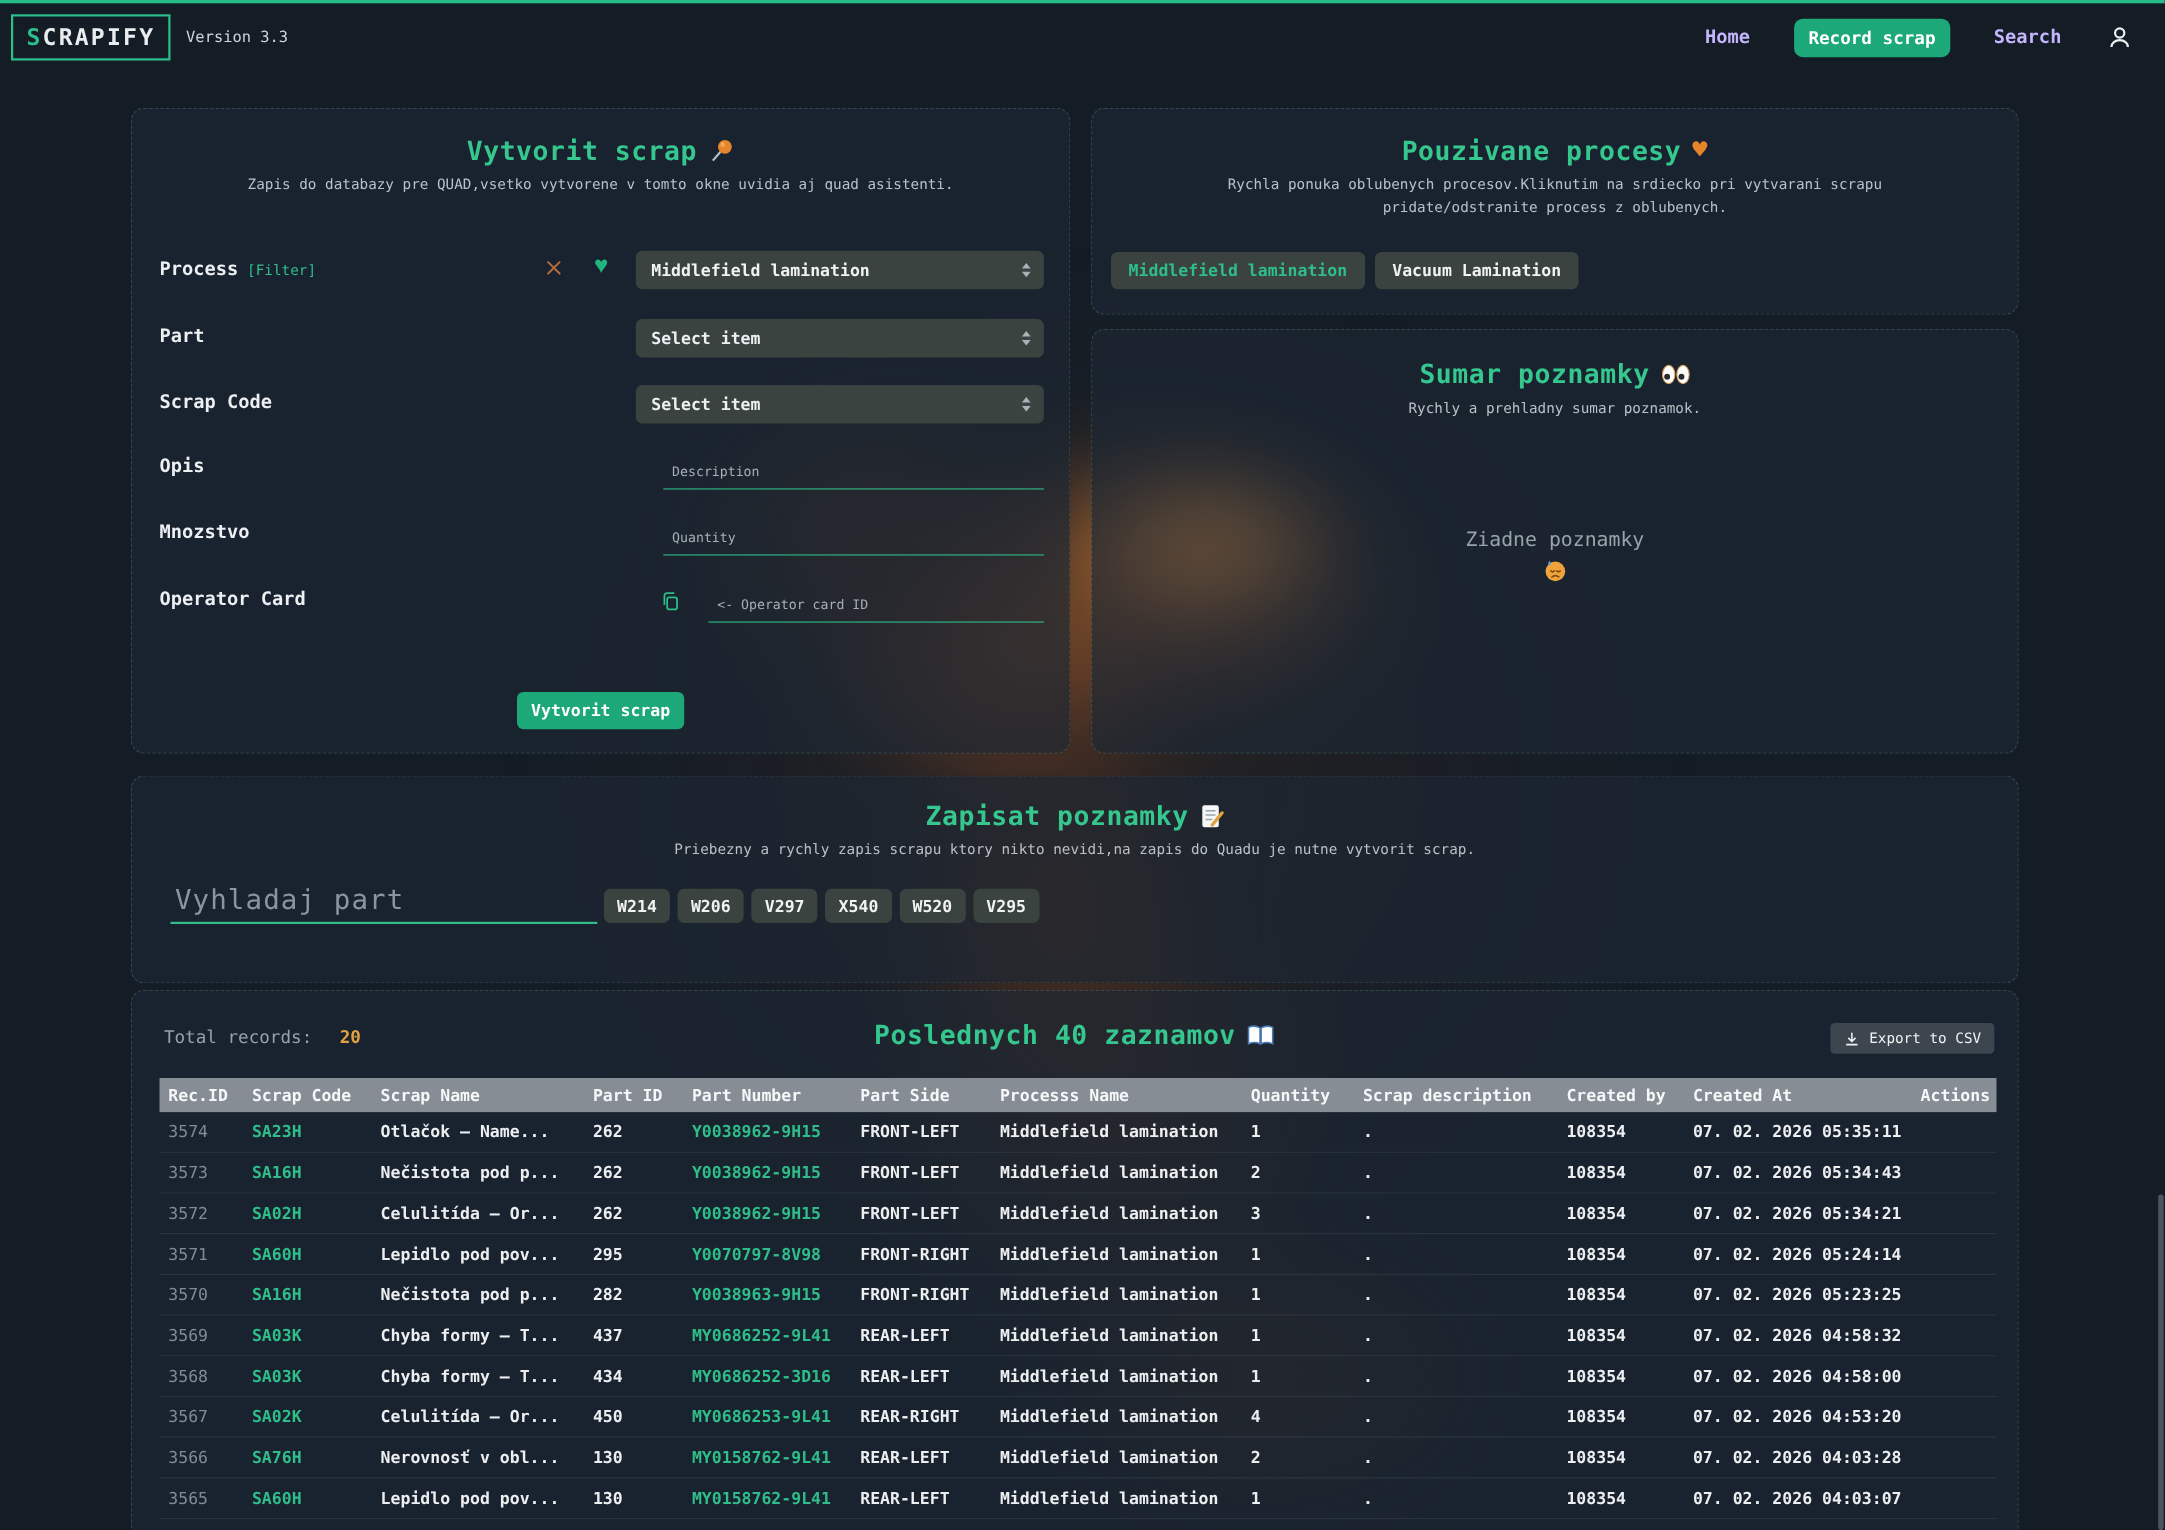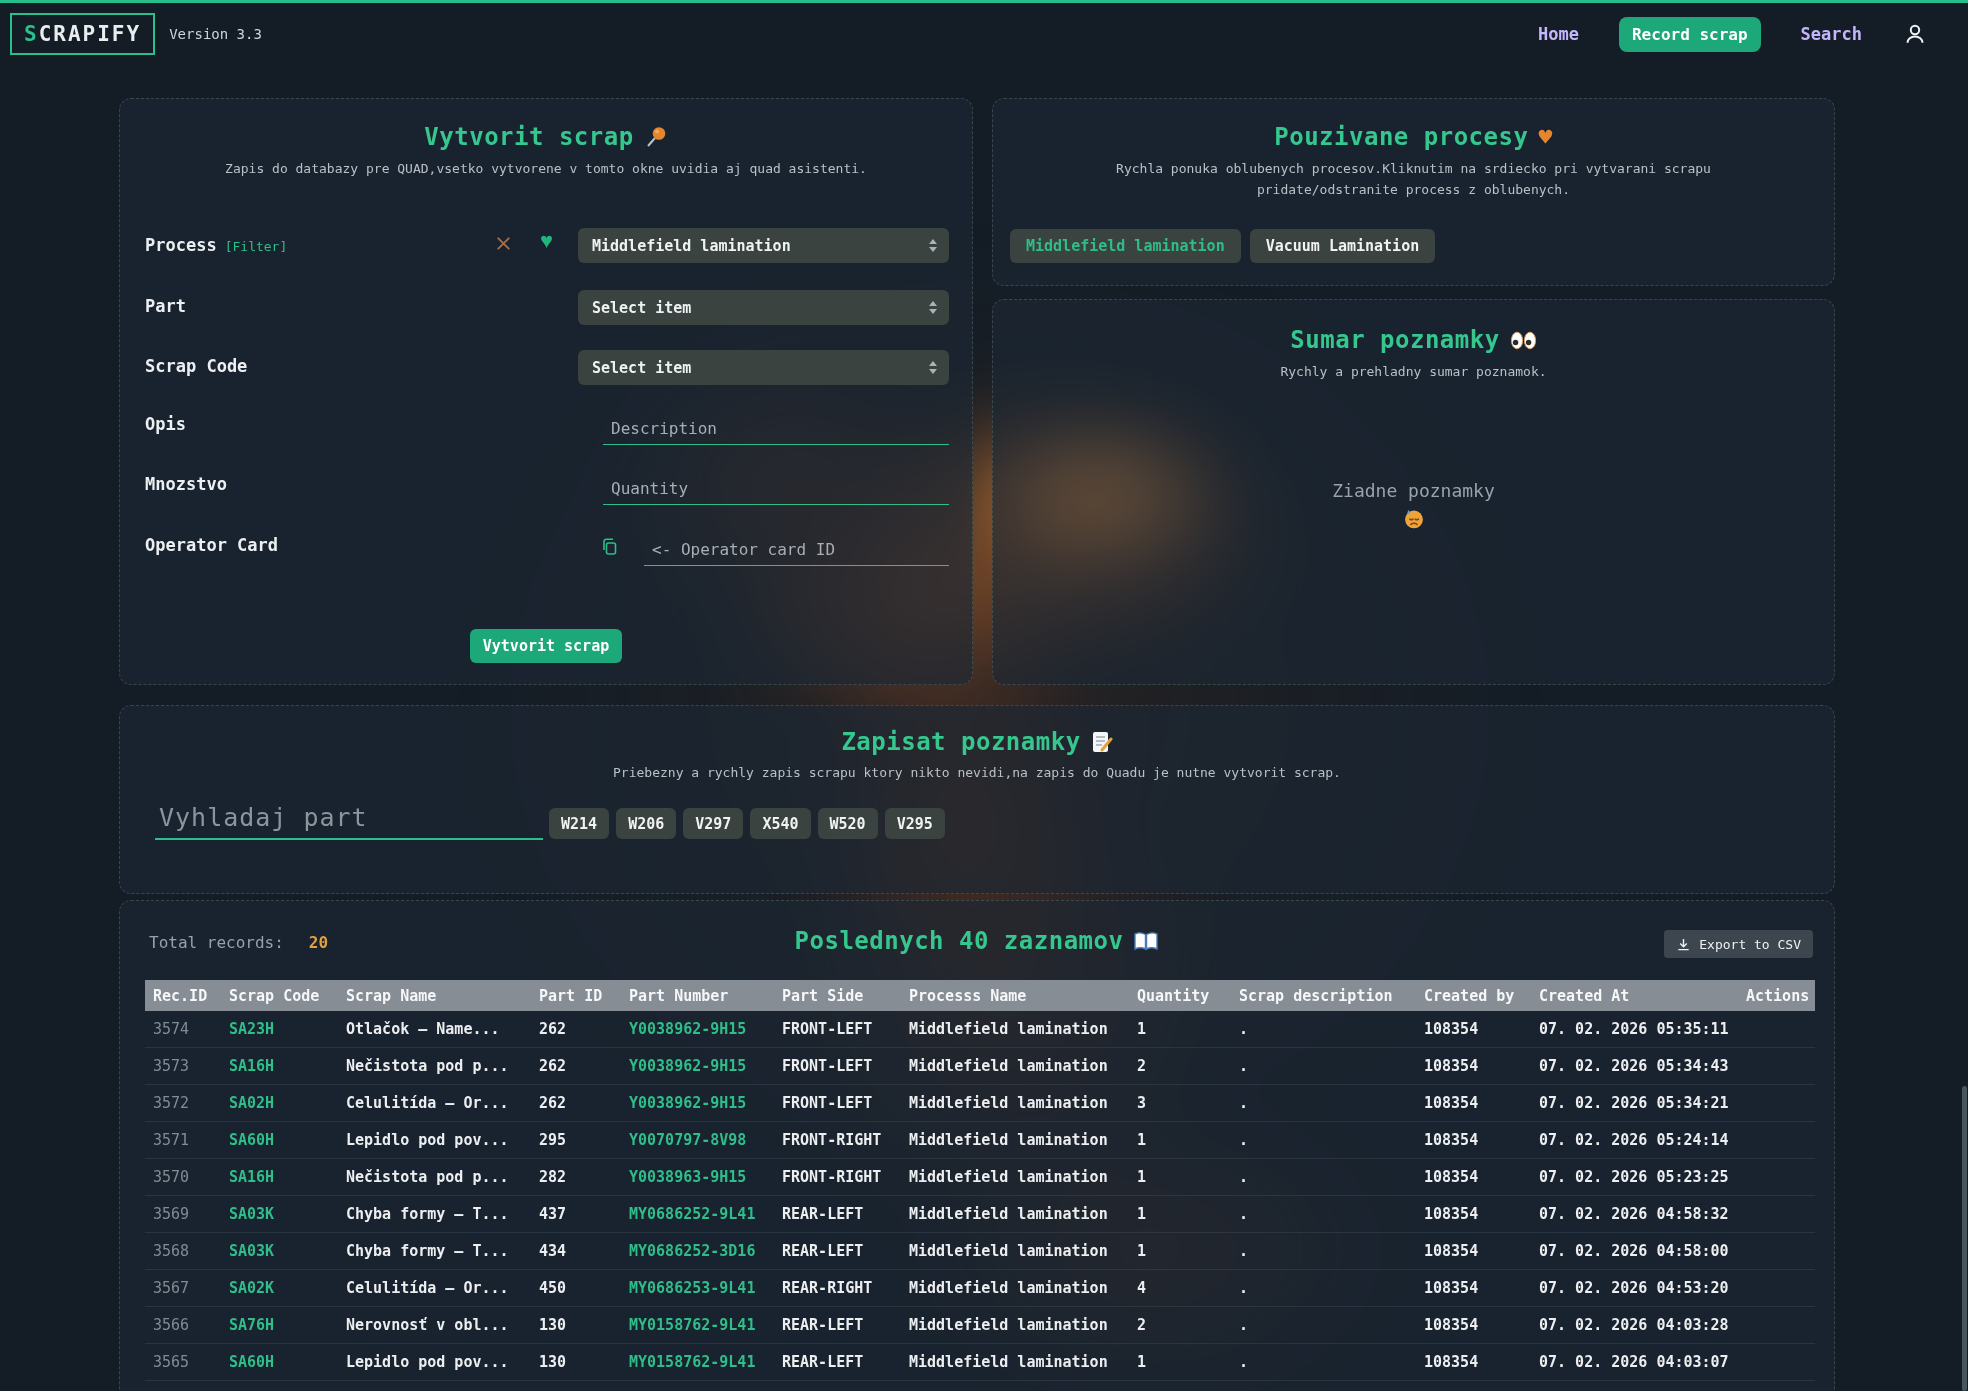--- a/index.html
+++ b/index.html
@@ -21,21 +21,21 @@
       radial-gradient(260px 160px at 900px 615px, rgba(175,92,40,0.45), rgba(175,92,40,0) 70%),
       radial-gradient(240px 200px at 790px 485px, rgba(140,75,40,0.35), rgba(140,75,40,0) 72%),
       radial-gradient(220px 280px at 960px 810px, rgba(122,62,30,0.42), rgba(122,62,30,0) 72%),
       radial-gradient(300px 320px at 1010px 1010px, rgba(112,56,28,0.32), rgba(112,56,28,0) 72%),
       radial-gradient(330px 210px at 1150px 1250px, rgba(122,60,30,0.30), rgba(122,60,30,0) 70%),
       radial-gradient(700px 620px at 1000px 710px, rgba(82,46,28,0.26), rgba(82,46,28,0) 75%);
   }
   #topline { position:absolute; top:0; left:0; width:100%; height:3px; background:#27bd8b; z-index:3; }
 
   
-  #navbar { position:absolute; top:3px; left:0; width:100%; height:62px; display:flex; align-items:center; padding:0 40px 0 10px; z-index:2; }
+  #navbar { position:absolute; top:3px; left:0; width:100%; height:62px; display:flex; align-items:center; padding:0 28px 0 10px; z-index:2; }
   #logo-box { border:2px solid #2abf8b; padding:7px 12px; font-size:21px; font-weight:800; letter-spacing:2px; color:#e9edf0; background:rgba(20,29,38,0.6); }
   #logo-box .s { color:#2abf8b; }
   #version { margin-left:14px; font-size:14px; color:#cfd6da; }
   #nav-right { margin-left:auto; display:flex; align-items:center; gap:40px; }
   .nav-link { font-size:17px; font-weight:700; color:#c4b5fd; cursor:pointer; background:none; border:none; font-family:inherit; }
   .nav-pill { background:#1ca878; color:#fff; border:none; font-family:inherit; font-size:16px; font-weight:700; padding:8px 13px; border-radius:8px; cursor:pointer; }
   .user-svg { display:block; }
 
   
   .panel {
@@ -59,21 +59,21 @@
   .filter-tag { font-size:13px; font-weight:400; color:#2fbd89; margin-left:8px; }
   .iconbtn { position:absolute; background:none; border:none; cursor:pointer; padding:0; line-height:0; }
   .select { position:absolute; left:458px; width:371px; height:35px; background:#3a433f; border-radius:6px;
             display:flex; align-items:center; padding:0 12px 0 14px; cursor:pointer; }
   .select .sel-text { font-size:15px; font-weight:700; color:#f0f2f4; flex:1; white-space:nowrap; overflow:hidden; }
   .updown { display:flex; flex-direction:column; gap:3px; align-items:center; }
   .updown i { display:block; width:0; height:0; border-left:4px solid transparent; border-right:4px solid transparent; }
   .updown .up   { border-bottom:5px solid #a9b2b8; }
   .updown .down { border-top:5px solid #a9b2b8; }
   .uinput { position:absolute; height:32px; background:transparent; border:none; border-bottom:1.5px solid #2fbd89;
-            font-family:inherit; font-size:16px; color:#5eead4; padding:0 8px; }
+            font-family:inherit; font-size:12px; color:#5eead4; padding:0 8px; }
   .uinput::placeholder { color:#a6afb6; }
   #submit-btn { position:absolute; left:350px; top:530px; width:152px; height:34px; background:#1ca878; color:#fff;
                 border:none; border-radius:6px; font-family:inherit; font-size:15px; font-weight:700; cursor:pointer; }
 
   
   #fav-processes { position:absolute; left:17px; top:130px; display:flex; gap:9px; }
   .proc { height:34px; padding:0 16px; background:#3a433f; border:none; border-radius:6px; font-family:inherit;
           font-size:15px; font-weight:700; color:#f0f2f4; cursor:pointer; }
   .proc.active { color:#2fbd89; }
 

